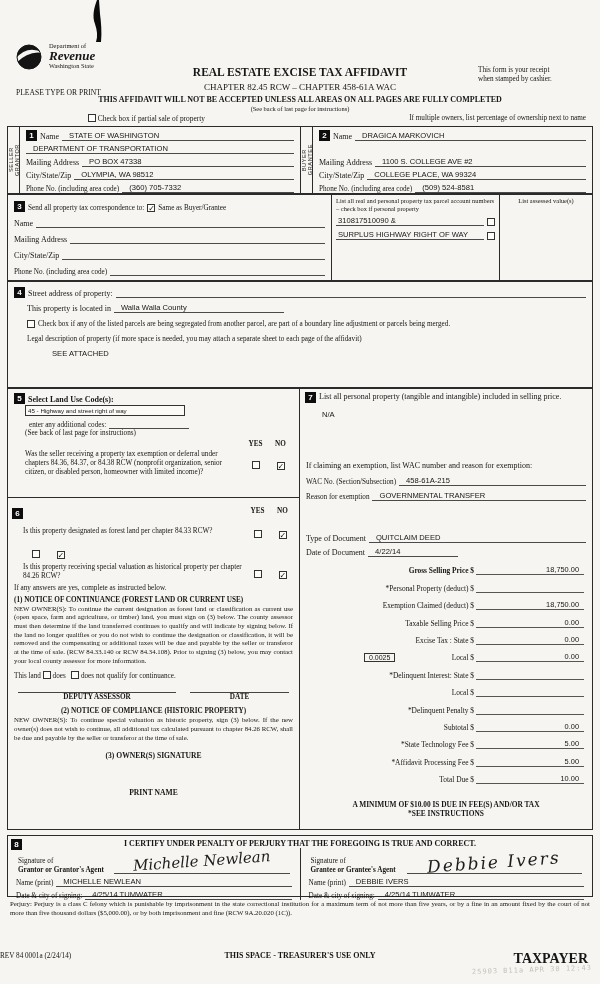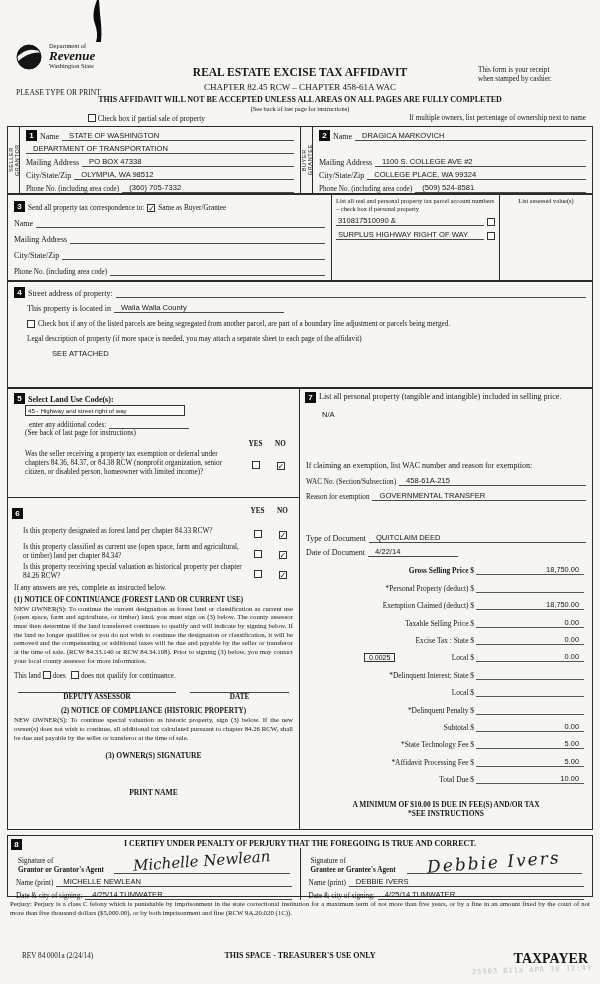--- a/index.html
+++ b/index.html
@@ -236,21 +236,20 @@
       <div class="q-text"><span class="secnum">6</span></div>
       <div class="yn b sm">YES</div>
       <div class="yn b sm">NO</div>
     </div>
     <div class="q-row">
       <div class="q-text sm">Is this property designated as forest land per chapter 84.33 RCW?</div>
       <div class="yn"><span class="cb"><span></span></span></div>
       <div class="yn"><span class="cb"><span>✓</span></span></div>
     </div>
     <div class="q-row">
-      <div class="q-text sm">Is this property classified as current use (open space, farm and agricultural, or timber) land per chapter 84.34?</div>
       <div class="yn"><span class="cb"><span></span></span></div>
       <div class="yn"><span class="cb"><span>✓</span></span></div>
     </div>
     <div class="q-row">
       <div class="q-text sm">Is this property receiving special valuation as historical property per chapter 84.26 RCW?</div>
       <div class="yn"><span class="cb"><span></span></span></div>
       <div class="yn"><span class="cb"><span>✓</span></span></div>
     </div>
     <div class="sm" style="padding:2px 6px;">If any answers are yes, complete as instructed below.</div>
     <div class="b" style="font-size:7.2px; padding:2px 6px 0 6px;">(1) NOTICE OF CONTINUANCE (FOREST LAND OR CURRENT USE)</div>
@@ -392,18 +391,18 @@
         <div class="field sm" style="height:13px;">
           <span>Date &amp; city of signing:</span>
           <span class="line val">4/25/14 TUMWATER</span>
         </div>
       </div>
     </div>
   </div>
 
   <div class="abs" style="left:10px; top:900px; width:580px; font-size:6.8px; line-height:1.3; text-align:justify;">Perjury: Perjury is a class C felony which is punishable by imprisonment in the state correctional institution for a maximum term of not more than five years, or by a fine in an amount fixed by the court of not more than five thousand dollars ($5,000.00), or by both imprisonment and fine (RCW 9A.20.020 (1C)).</div>
 
-  <div class="abs sm" style="left:22px; top:952px;">REV 84 0001a (2/24/14)</div>
+  <div class="abs sm" style="left:0; top:952px;">REV 84 0001a (2/24/14)</div>
   <div class="abs b ctr" style="left:150px; top:951px; width:300px; font-size:8px;">THIS SPACE - TREASURER'S USE ONLY</div>
   <div class="abs b" style="right:12px; top:951px; font-size:14px;">TAXPAYER</div>
 
   <div class="abs stamp" style="right:8px; top:966px;">25903 B11a  APR 30 12:43</div>
 </div>
 
 </body></html>

